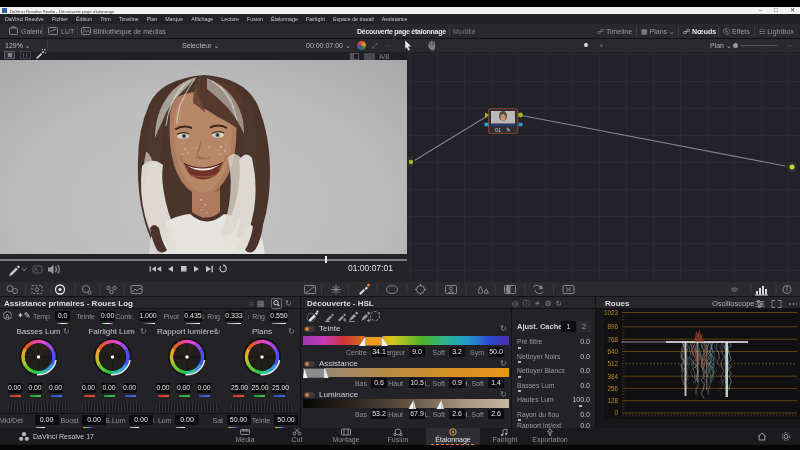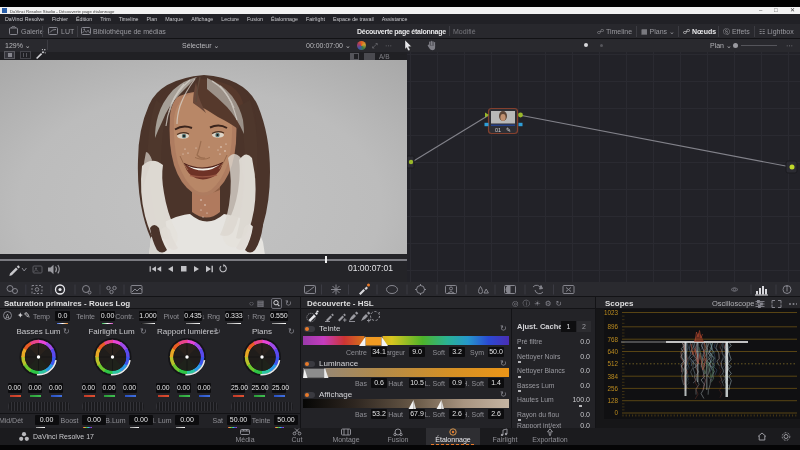--- a/index.html
+++ b/index.html
@@ -317,21 +317,21 @@
           <circle cx="787" cy="7.5" r="4"></circle>
           <path d="M787 6 v3.5"></path>
           <circle cx="787" cy="4.8" r="0.5" fill="#85858d"></circle>
         </g>
     </g>
   </svg>
 
   <div class="abs" style="left:0;top:297px;width:800px;height:131px;background:#232327"></div>
   <div id="wheelpanel">
       <div class="abs" style="left:0;top:297px;width:300px;height:12px;background:#27272b;border-bottom:1px solid #131316"></div>
-      <div class="abs" style="left:4px;top:298px;font-size:8px;font-weight:bold;color:#dededf;line-height:11px;white-space:nowrap">Saturation primaires - Roues Log</div>
+      <div class="abs" style="left:4px;top:298px;font-size:8px;font-weight:bold;color:#dededf;line-height:11px;white-space:nowrap">Assistance primaires - Roues Log</div>
       <div class="abs" style="left:249px;top:299px;font-size:8px;color:#85858d;line-height:9px;letter-spacing:3px;white-space:nowrap">○▦</div>
       <svg class="abs" style="left:271px;top:298px" width="11" height="11" viewBox="0 0 11 11">
         <rect x="0.5" y="0.5" width="10" height="10" rx="1.5" fill="none" stroke="#6a6a72"></rect>
         <circle cx="5" cy="4.7" r="2.2" fill="none" stroke="#d8d8dc"></circle>
         <path d="M6.6 6.3 L8.4 8.1" stroke="#d8d8dc" stroke-width="1.1"></path>
       </svg>
       <div class="abs" style="left:285px;top:299px;font-size:8px;color:#85858d;line-height:9px">↻</div>
       <div class="abs" style="left:3px;top:311px;width:9px;height:9px;border:1px solid #85858d;border-radius:50%;color:#a8a8ae;font-size:6.5px;line-height:9px;text-align:center">A</div>
       <div class="abs" style="left:17px;top:311px;font-size:8px;color:#d0d0d4;line-height:10px">✦✎</div>
       <div class="abs lbl" style="left:7px;top:312px;width:43px;text-align:right;line-height:10px;font-size:7px;white-space:nowrap">Temp</div>
@@ -549,40 +549,40 @@
       <div class="abs lbl" style="left:331px;top:348px;width:36px;text-align:right;line-height:10px;font-size:7px;white-space:nowrap">Centre</div>
       <div class="abs vbox" style="font-size:7px;left:371px;top:347px;width:16px">34.1</div>
       <div class="abs lbl" style="left:369px;top:348px;width:36px;text-align:right;line-height:10px;font-size:6.5px;white-space:nowrap">argeur</div>
       <div class="abs vbox" style="font-size:7px;left:409px;top:347px;width:16px">9.0</div>
       <div class="abs lbl" style="left:409px;top:348px;width:36px;text-align:right;line-height:10px;font-size:7px;white-space:nowrap">Soft</div>
       <div class="abs vbox" style="font-size:7px;left:449px;top:347px;width:16px">3.2</div>
       <div class="abs lbl" style="left:448px;top:348px;width:36px;text-align:right;line-height:10px;font-size:7px;white-space:nowrap">Sym</div>
       <div class="abs vbox" style="font-size:7px;left:488px;top:347px;width:16px">50.0</div>
       <div class="abs" style="left:304px;top:361px;width:11px;height:6px;border-radius:3px;background:#3a3a40"></div>
       <div class="abs" style="left:305px;top:362px;width:4px;height:4px;border-radius:50%;background:#e87a2a"></div>
-      <div class="abs" style="left:319px;top:359px;font-size:8px;color:#d4d4d8;line-height:10px;white-space:nowrap">Luminance</div>
+      <div class="abs" style="left:319px;top:359px;font-size:8px;color:#d4d4d8;line-height:10px;white-space:nowrap">Assistance</div>
       <div class="abs" style="left:500px;top:359px;font-size:8px;color:#85858d;line-height:10px">↻</div>
       <div class="abs" style="left:303px;top:368px;width:206px;height:9px;background:linear-gradient(90deg,#8e8e8e 0%,#998872 12%,#b08a4c 35%,#d49026 70%,#ea9518 100%)"></div>
       <svg class="abs" style="left:303px;top:367.5px;z-index:2" width="30" height="11" viewBox="0 0 30 11">
         <rect x="1" y="0.5" width="21" height="9.5" fill="#8c8c8c" stroke="#3a3a3e" stroke-width="0.8"></rect>
         <path d="M1.5 0.5 L1.5 10 L0 10 Z M1.5 0.5 L1.5 10 L4.5 10 Z" fill="#f2f2f2"></path>
         <path d="M22 0.5 L22 10 L25.5 10 Z" fill="#e8e8e8"></path>
         <rect x="21.2" y="0.5" width="1.2" height="9.5" fill="#f2f2f2"></rect>
       </svg>
       <div class="abs lbl" style="left:331px;top:379px;width:36px;text-align:right;line-height:10px;font-size:7px;white-space:nowrap">Bas</div>
       <div class="abs vbox" style="font-size:7px;left:371px;top:378px;width:16px">0.6</div>
       <div class="abs lbl" style="left:367px;top:379px;width:36px;text-align:right;line-height:10px;font-size:7px;white-space:nowrap">Haut</div>
       <div class="abs vbox" style="font-size:7px;left:409px;top:378px;width:16px">10.5</div>
       <div class="abs lbl" style="left:409px;top:379px;width:36px;text-align:right;line-height:10px;font-size:7px;white-space:nowrap">L. Soft</div>
       <div class="abs vbox" style="font-size:7px;left:449px;top:378px;width:16px">0.9</div>
       <div class="abs lbl" style="left:448px;top:379px;width:36px;text-align:right;line-height:10px;font-size:7px;white-space:nowrap">H. Soft</div>
       <div class="abs vbox" style="font-size:7px;left:488px;top:378px;width:16px">1.4</div>
       <div class="abs" style="left:304px;top:392px;width:11px;height:6px;border-radius:3px;background:#3a3a40"></div>
       <div class="abs" style="left:305px;top:393px;width:4px;height:4px;border-radius:50%;background:#e87a2a"></div>
-      <div class="abs" style="left:319px;top:390px;font-size:8px;color:#d4d4d8;line-height:10px;white-space:nowrap">Affichage</div>
+      <div class="abs" style="left:319px;top:390px;font-size:8px;color:#d4d4d8;line-height:10px;white-space:nowrap">Luminance</div>
       <div class="abs" style="left:500px;top:390px;font-size:8px;color:#85858d;line-height:10px">↻</div>
       <div class="abs" style="left:303px;top:399px;width:206px;height:9px;background:linear-gradient(90deg,#060605 0%,#2e2620 25%,#6a5a48 55%,#a89480 78%,#c4b4a2 100%)"></div>
       <svg class="abs" style="left:405px;top:398.5px;z-index:2" width="50" height="11" viewBox="0 0 50 11">
         <path d="M8.5 1 L8.5 10 L3.5 10 Z" fill="#f2f2f2"></path>
         <path d="M8.5 1 L8.5 10 L11 10 Z" fill="#d8d8d8"></path>
         <path d="M36.5 1 L36.5 10 L31.5 10 Z" fill="#f2f2f2"></path>
         <path d="M36.5 1 L36.5 10 L39 10 Z" fill="#d8d8d8"></path>
       </svg>
       <div class="abs lbl" style="left:331px;top:410px;width:36px;text-align:right;line-height:10px;font-size:7px;white-space:nowrap">Bas</div>
       <div class="abs vbox" style="font-size:7px;left:371px;top:409px;width:16px">53.2</div>
@@ -613,21 +613,21 @@
       <div class="abs" style="left:560px;top:395px;width:30px;text-align:right;font-size:7px;color:#c8c8cc;line-height:9px">100.0</div>
       <div class="abs" style="left:579px;top:404.5px;width:3px;height:2px;background:#b8b8bc"></div>
       <div class="abs" style="left:517px;top:409.5px;font-size:6.8px;color:#9a9aa0;line-height:9px;white-space:nowrap">Rayon du flou</div>
       <div class="abs" style="left:560px;top:409.5px;width:30px;text-align:right;font-size:7px;color:#c8c8cc;line-height:9px">0.0</div>
       <div class="abs" style="left:518px;top:419.0px;width:3px;height:2px;background:#b8b8bc"></div>
       <div class="abs" style="left:517px;top:420.5px;font-size:6.8px;color:#9a9aa0;line-height:9px;white-space:nowrap">Rapport int/ext</div>
       <div class="abs" style="left:560px;top:420.5px;width:30px;text-align:right;font-size:7px;color:#c8c8cc;line-height:9px">0.0</div>
     </div>
   <div id="scopes">
       <div class="abs" style="left:596px;top:297px;width:204px;height:12px;background:#27272b;border-bottom:1px solid #131316"></div>
-      <div class="abs" style="left:605px;top:298px;font-size:8px;font-weight:bold;color:#dededf;line-height:11px">Scopes</div>
+      <div class="abs" style="left:605px;top:298px;font-size:8px;font-weight:bold;color:#dededf;line-height:11px">Roues</div>
       <div class="abs" style="left:712px;top:298.5px;font-size:7.5px;color:#b0b0b4;line-height:10px;white-space:nowrap">Oscilloscope ⌄</div>
       <svg class="abs" style="left:755px;top:299px" width="42" height="10" viewBox="0 0 42 10">
         <g stroke="#85858d" fill="none">
           <path d="M0.5 2.5 h9 M0.5 5 h9 M0.5 7.5 h9" stroke-width="0.9"></path>
           <rect x="2.5" y="1.5" width="1.8" height="2" fill="#85858d"></rect>
           <rect x="5.5" y="4" width="1.8" height="2" fill="#85858d"></rect>
           <rect x="3.5" y="6.5" width="1.8" height="2" fill="#85858d"></rect>
           <path d="M20 1.5 l-3 0 0 3 M23 1.5 l3 0 0 3 M17 8.5 l3 0 M20 8.5 l-3 0 0 -3 M26 5.5 l0 3 -3 0"></path>
         </g>
         <g fill="#85858d">

